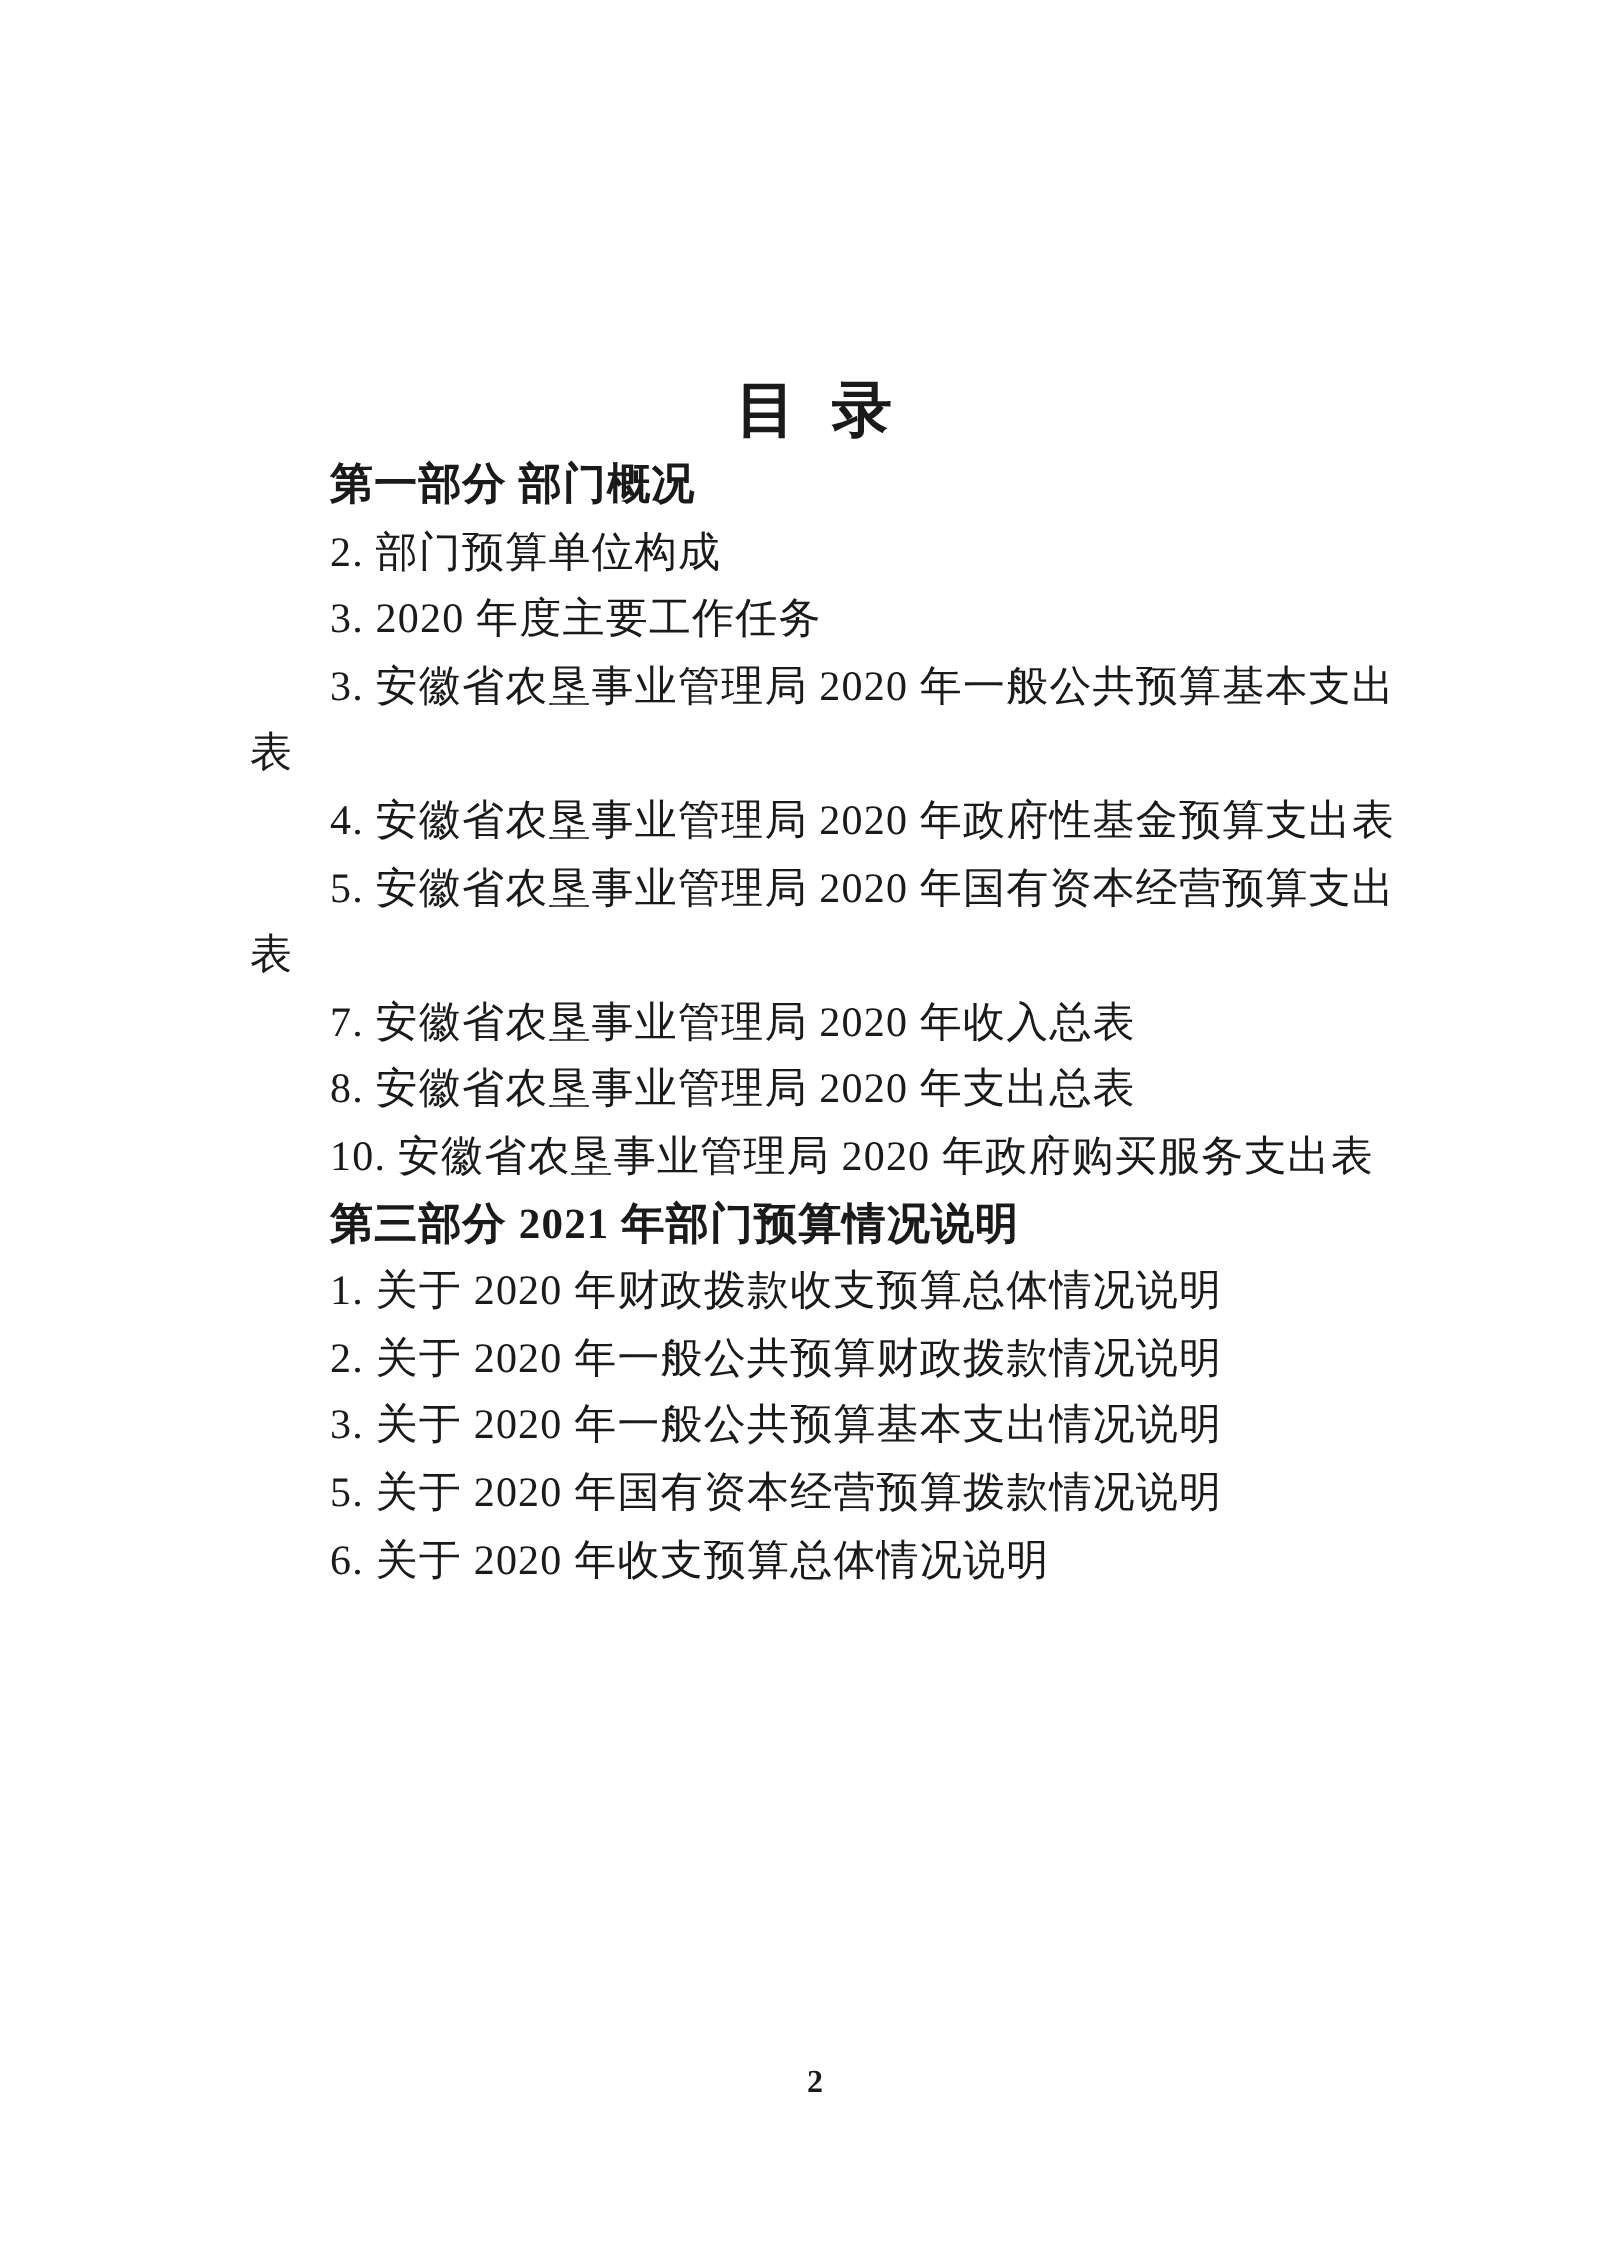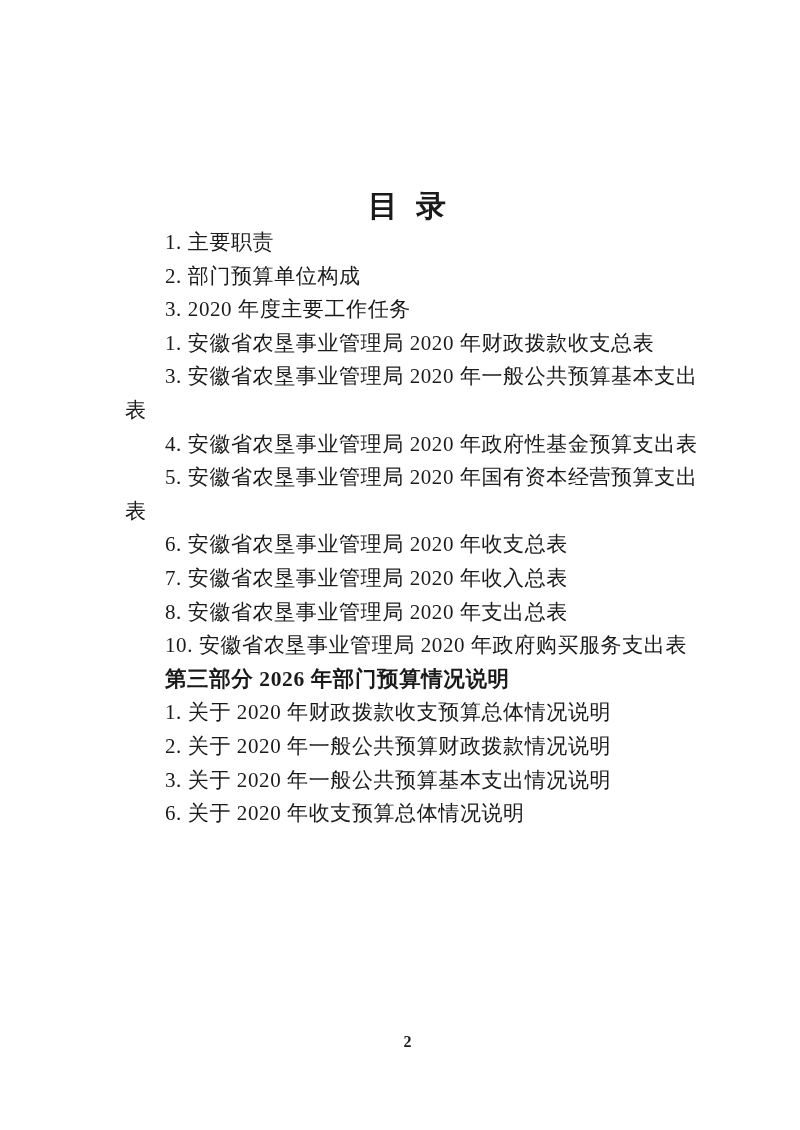--- a/index.html
+++ b/index.html
@@ -64,34 +64,33 @@
     font-weight: 700;
   }
 </style>
 </head>
 <body>
 
 <div class="page">
   <h1 class="doc-title">目  录</h1>
 
   <div class="toc" id="toc">
-      <div class="toc-line toc-item">1. 主要职责</div>
+      <div class="toc-line toc-heading">第一部分 部门概况</div>
       <div class="toc-line toc-item">2. 部门预算单位构成</div>
       <div class="toc-line toc-item">3. 2020 年度主要工作任务</div>
-      <div class="toc-line toc-item">1. 安徽省农垦事业管理局 2020 年财政拨款收支总表</div>
       <div class="toc-line toc-item">3. 安徽省农垦事业管理局 2020 年一般公共预算基本支出</div>
       <div class="toc-line toc-cont">表</div>
       <div class="toc-line toc-item">4. 安徽省农垦事业管理局 2020 年政府性基金预算支出表</div>
       <div class="toc-line toc-item">5. 安徽省农垦事业管理局 2020 年国有资本经营预算支出</div>
       <div class="toc-line toc-cont">表</div>
-      <div class="toc-line toc-item">6. 安徽省农垦事业管理局 2020 年收支总表</div>
       <div class="toc-line toc-item">7. 安徽省农垦事业管理局 2020 年收入总表</div>
       <div class="toc-line toc-item">8. 安徽省农垦事业管理局 2020 年支出总表</div>
       <div class="toc-line toc-item">10. 安徽省农垦事业管理局 2020 年政府购买服务支出表</div>
-      <div class="toc-line toc-heading">第三部分 2026 年部门预算情况说明</div>
+      <div class="toc-line toc-heading">第三部分 2021 年部门预算情况说明</div>
       <div class="toc-line toc-item">1. 关于 2020 年财政拨款收支预算总体情况说明</div>
       <div class="toc-line toc-item">2. 关于 2020 年一般公共预算财政拨款情况说明</div>
       <div class="toc-line toc-item">3. 关于 2020 年一般公共预算基本支出情况说明</div>
+      <div class="toc-line toc-item">5. 关于 2020 年国有资本经营预算拨款情况说明</div>
       <div class="toc-line toc-item">6. 关于 2020 年收支预算总体情况说明</div>
     </div>
 
   <div class="page-number">2</div>
 </div>
 
 </body></html>

